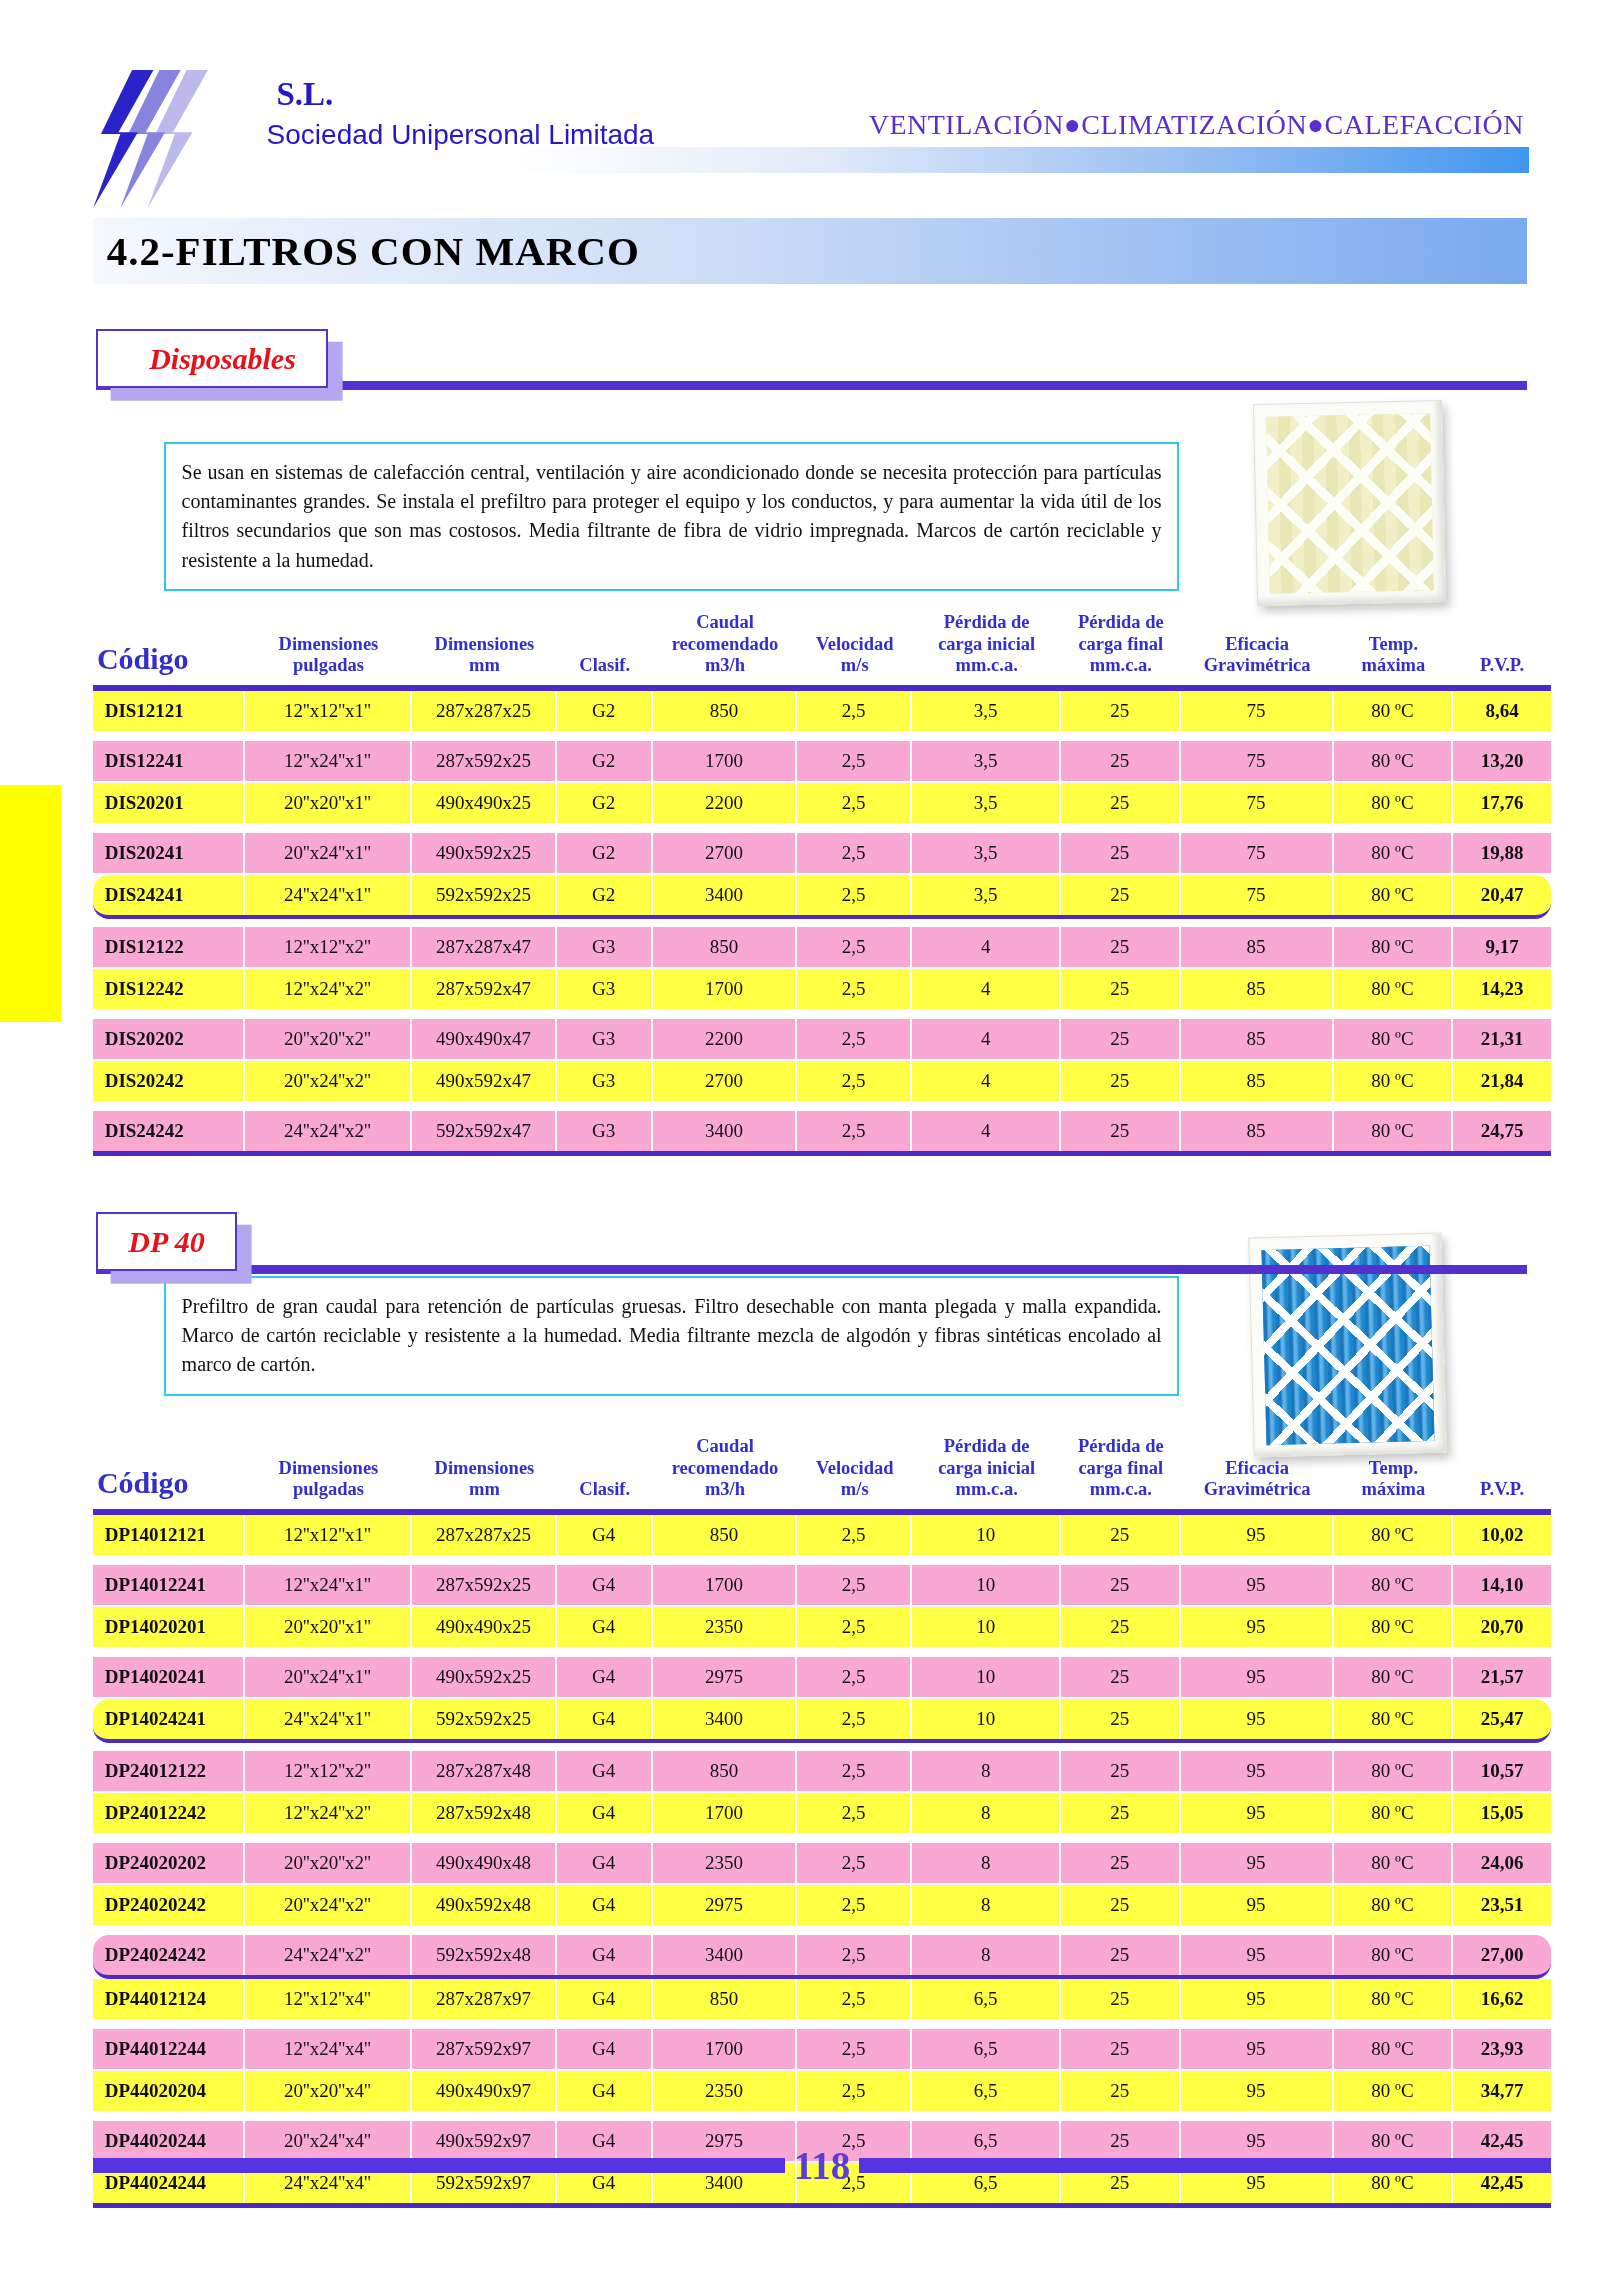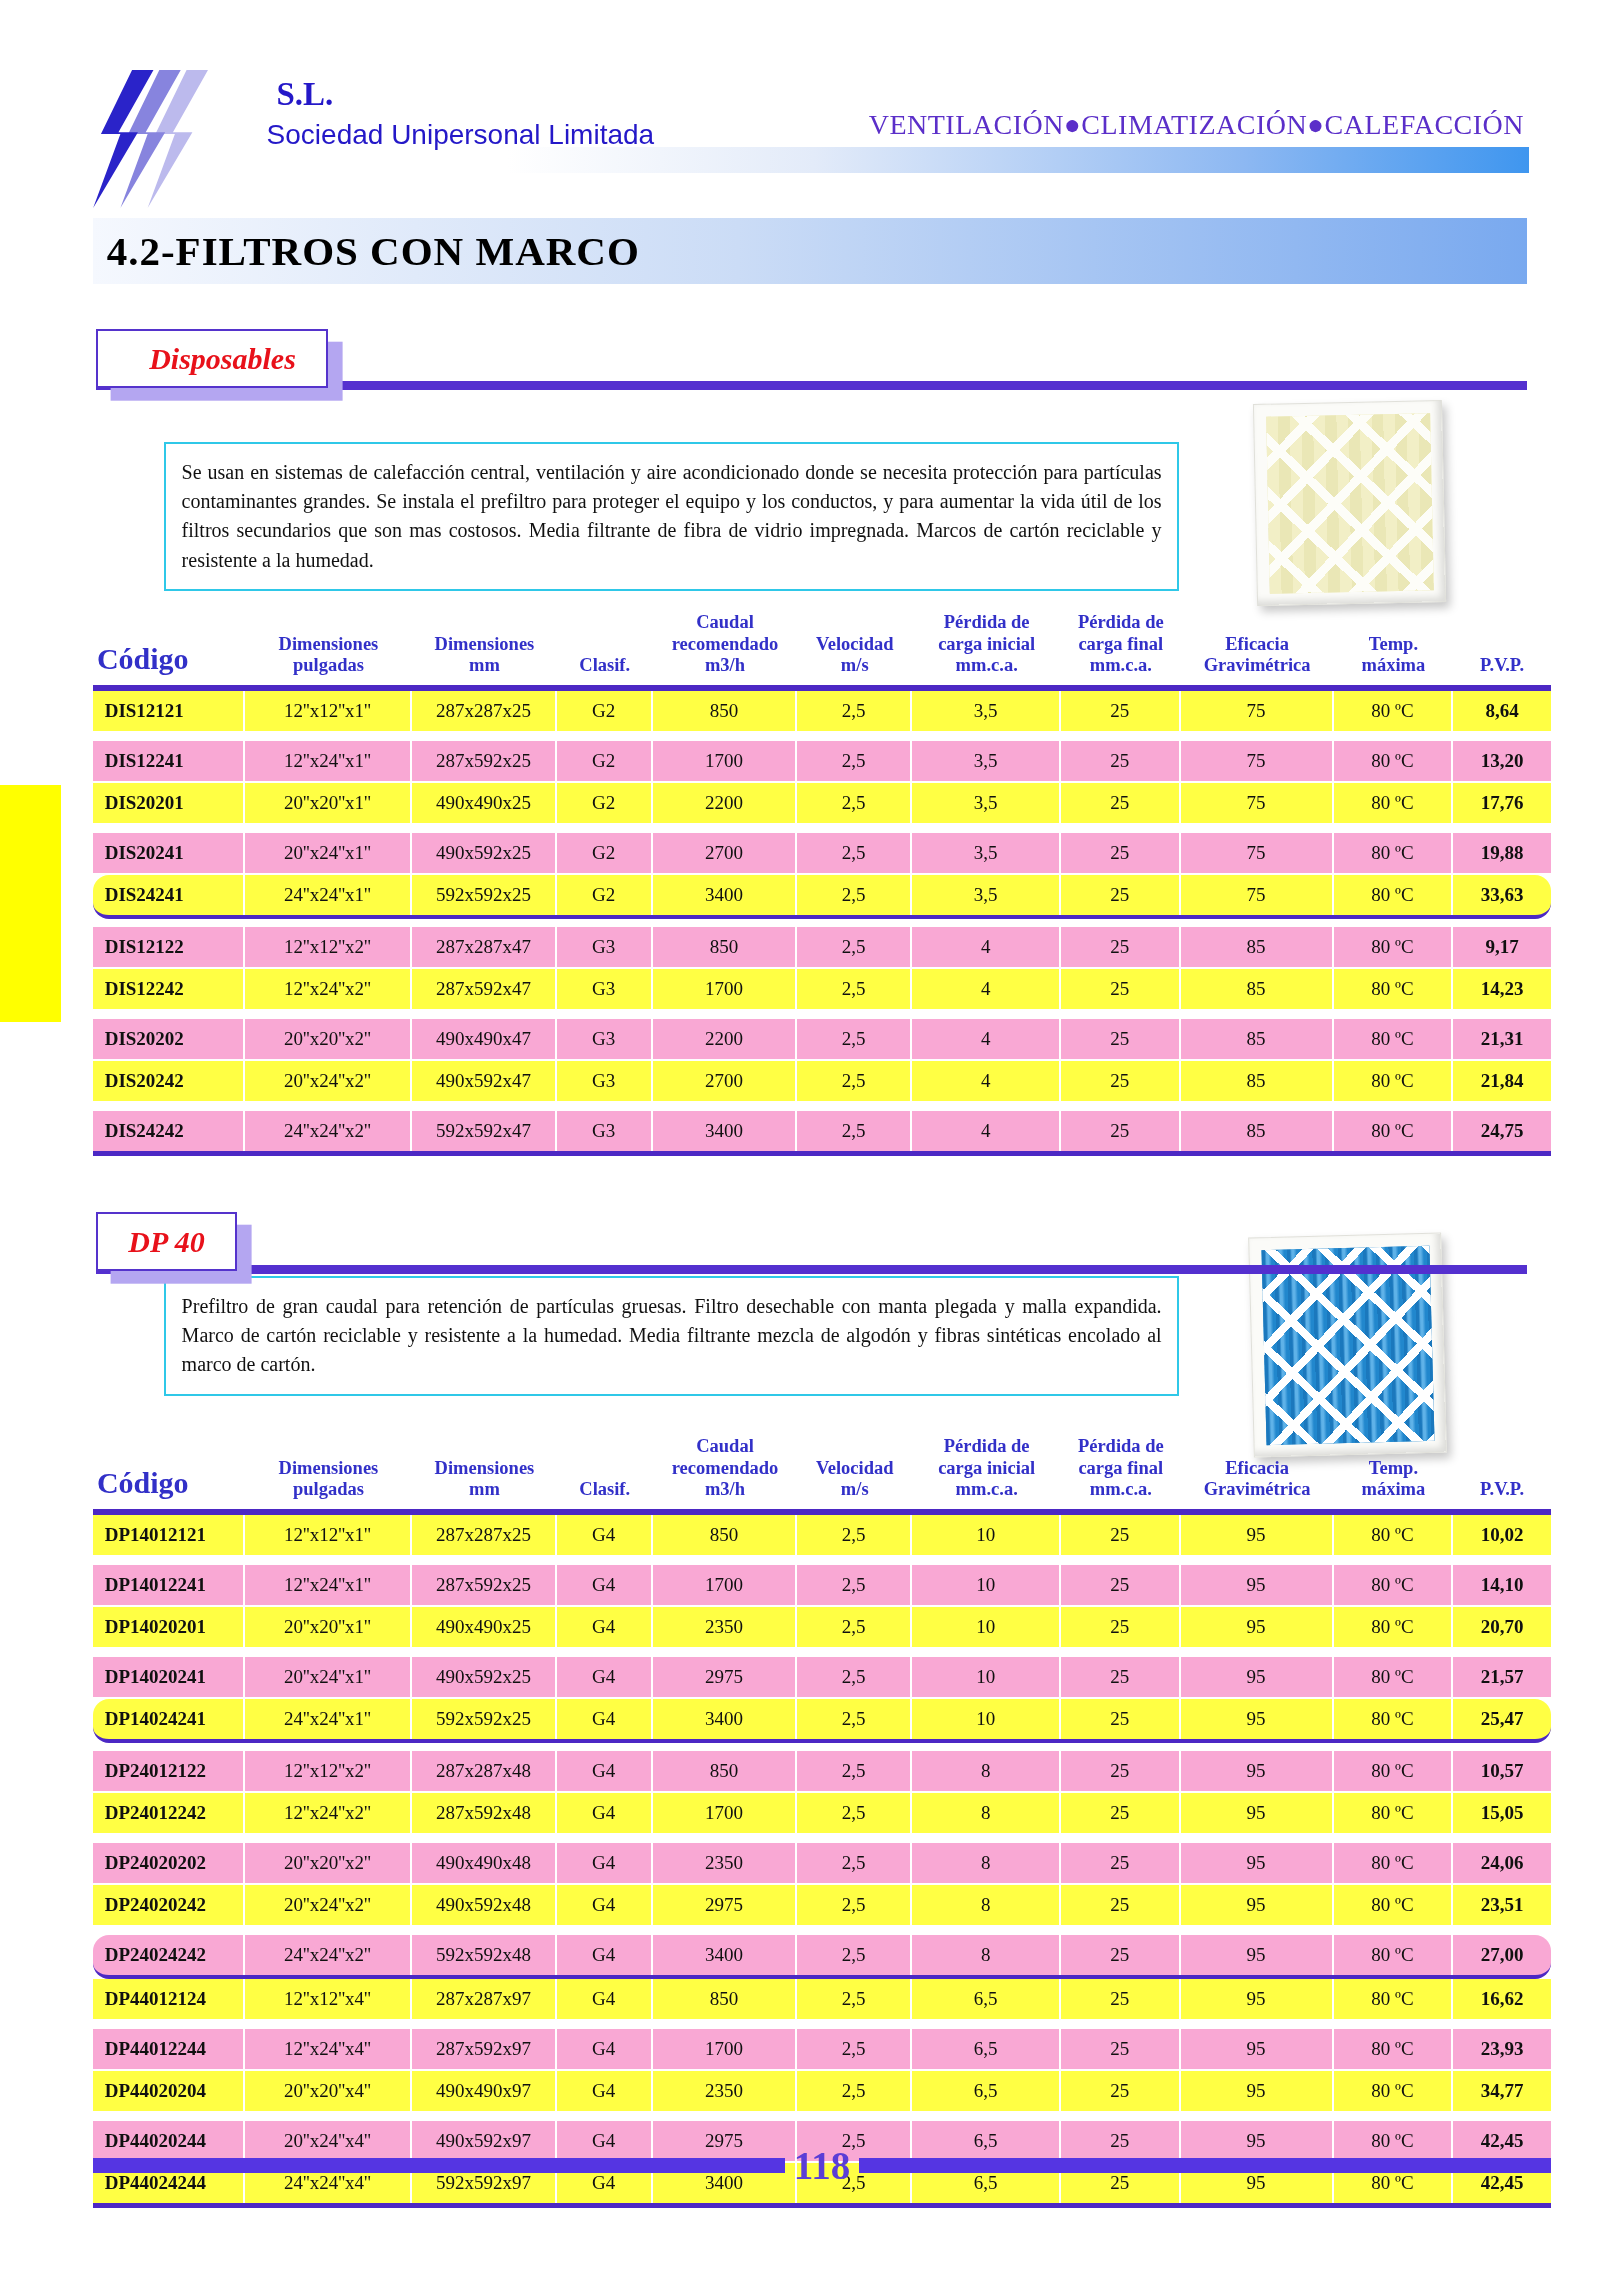--- a/index.html
+++ b/index.html
@@ -196,21 +196,21 @@
         <div class="t-cell c0">DIS24241</div>
         <div class="t-cell c1">24''x24''x1''</div>
         <div class="t-cell c2">592x592x25</div>
         <div class="t-cell c3">G2</div>
         <div class="t-cell c4">3400</div>
         <div class="t-cell c5">2,5</div>
         <div class="t-cell c6">3,5</div>
         <div class="t-cell c7">25</div>
         <div class="t-cell c8">75</div>
         <div class="t-cell c9">80 ºC</div>
-        <div class="t-cell c10">33,63</div>
+        <div class="t-cell c10">20,47</div>
       </div>
       <div class="t-row pale">
         <div class="t-cell c0">DIS12122</div>
         <div class="t-cell c1">12''x12''x2''</div>
         <div class="t-cell c2">287x287x47</div>
         <div class="t-cell c3">G3</div>
         <div class="t-cell c4">850</div>
         <div class="t-cell c5">2,5</div>
         <div class="t-cell c6">4</div>
         <div class="t-cell c7">25</div>

